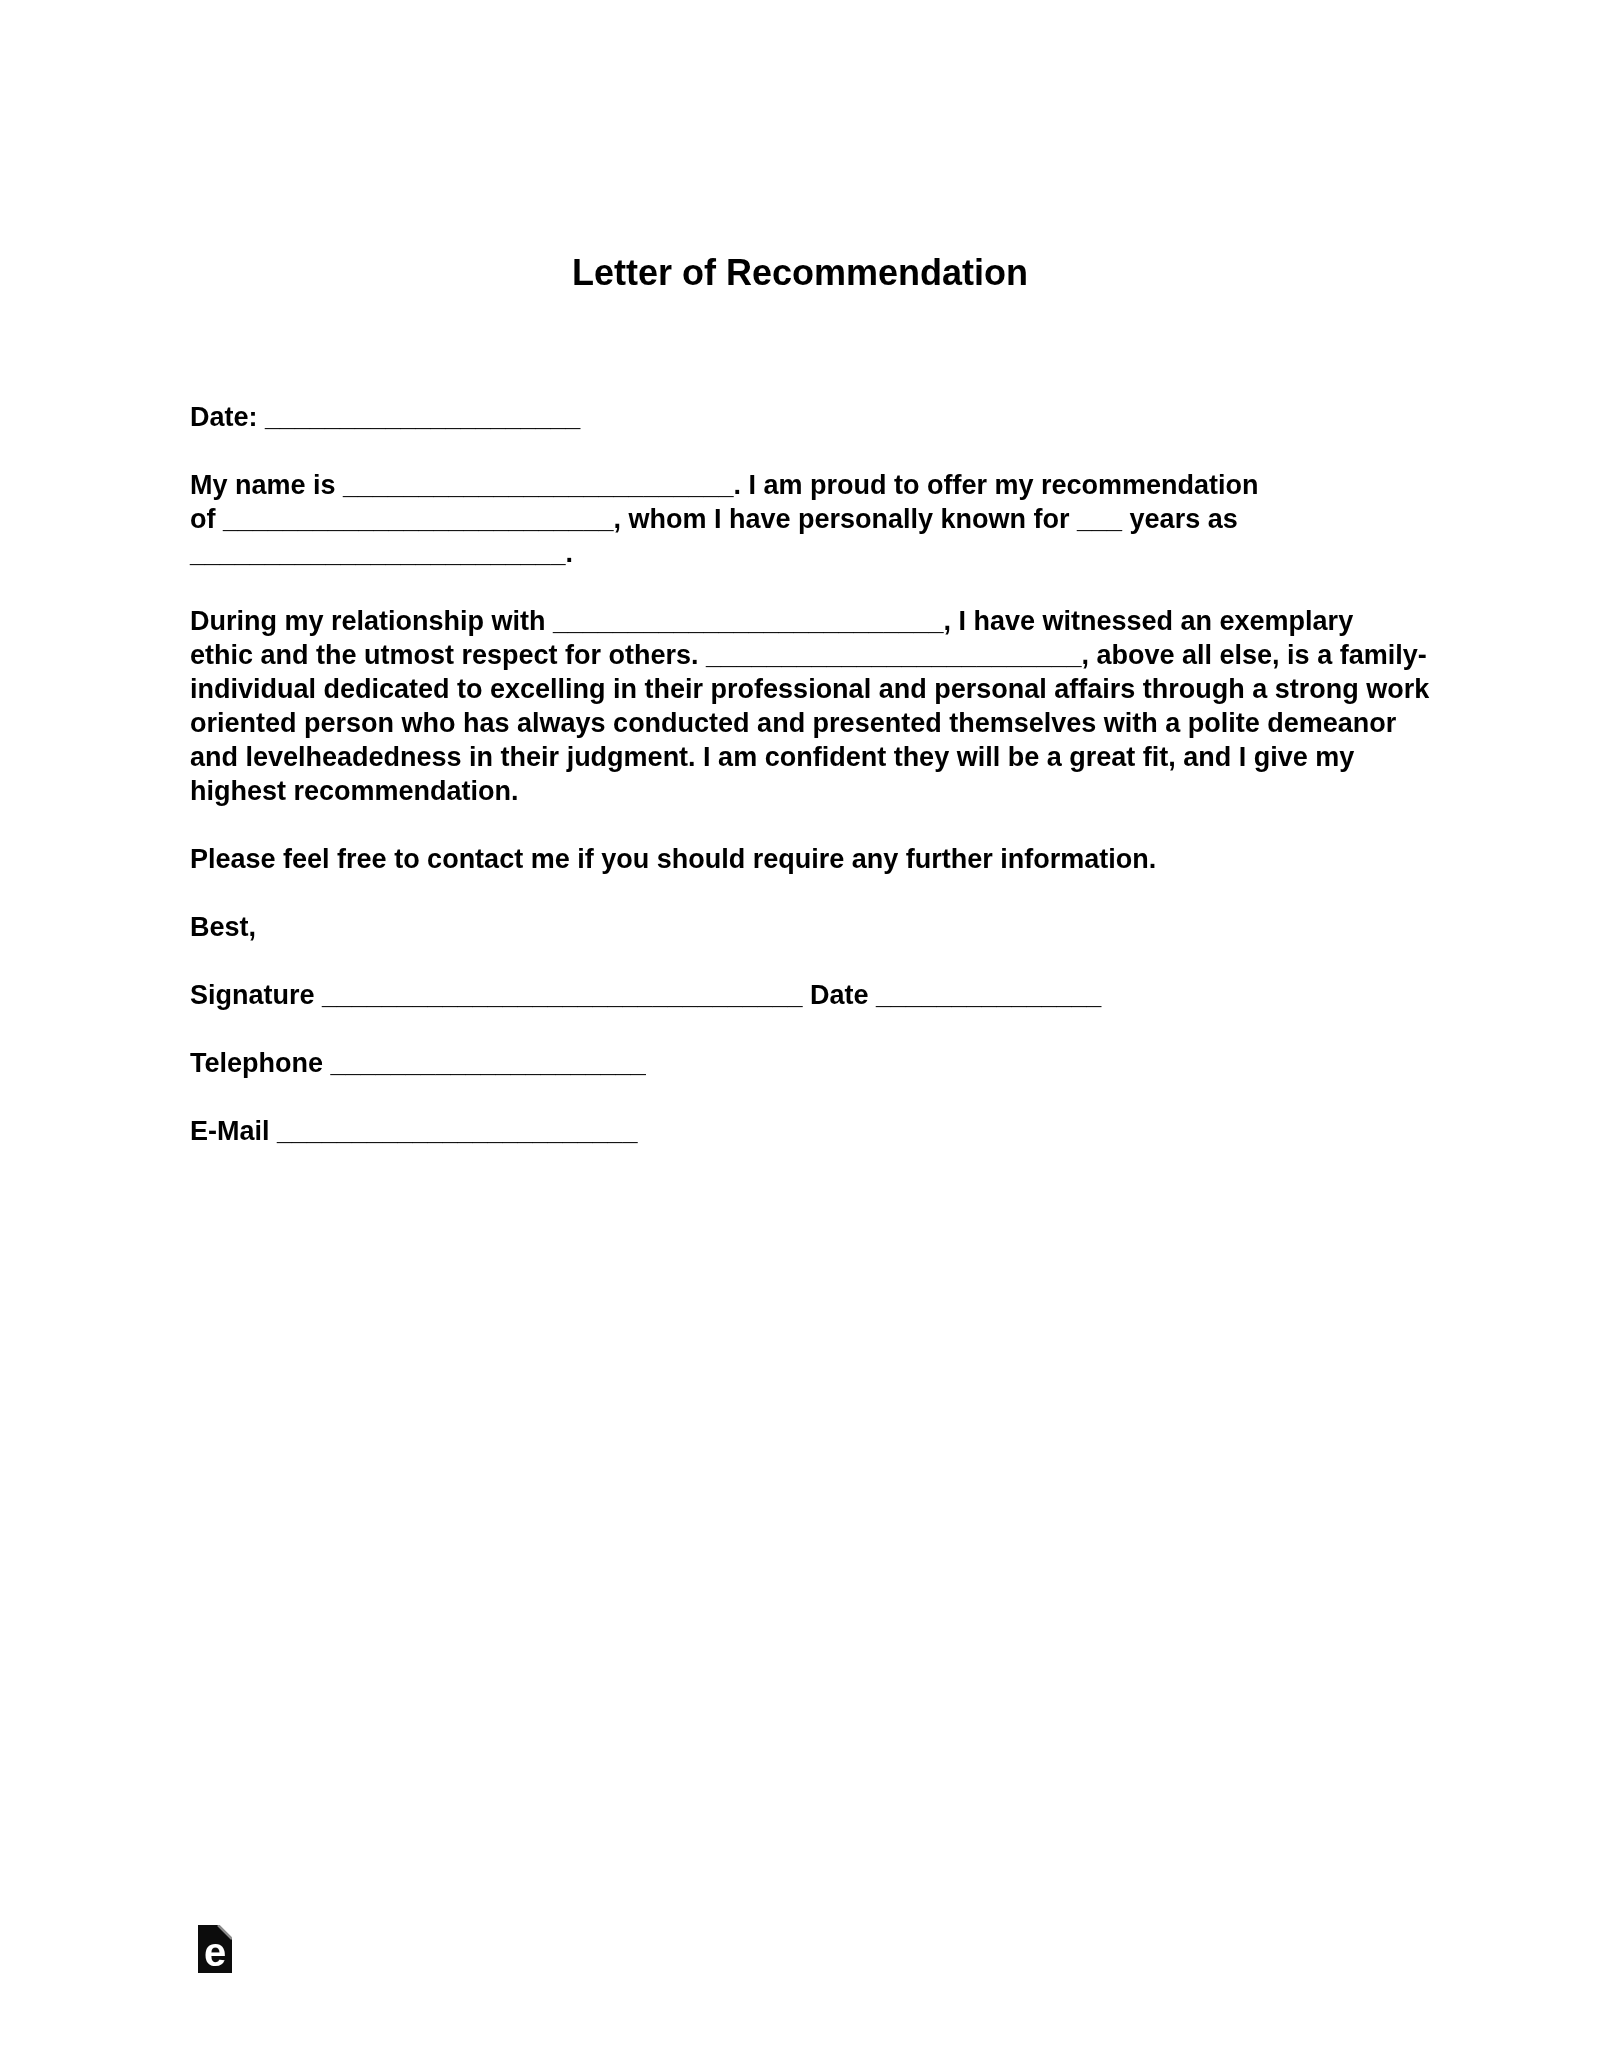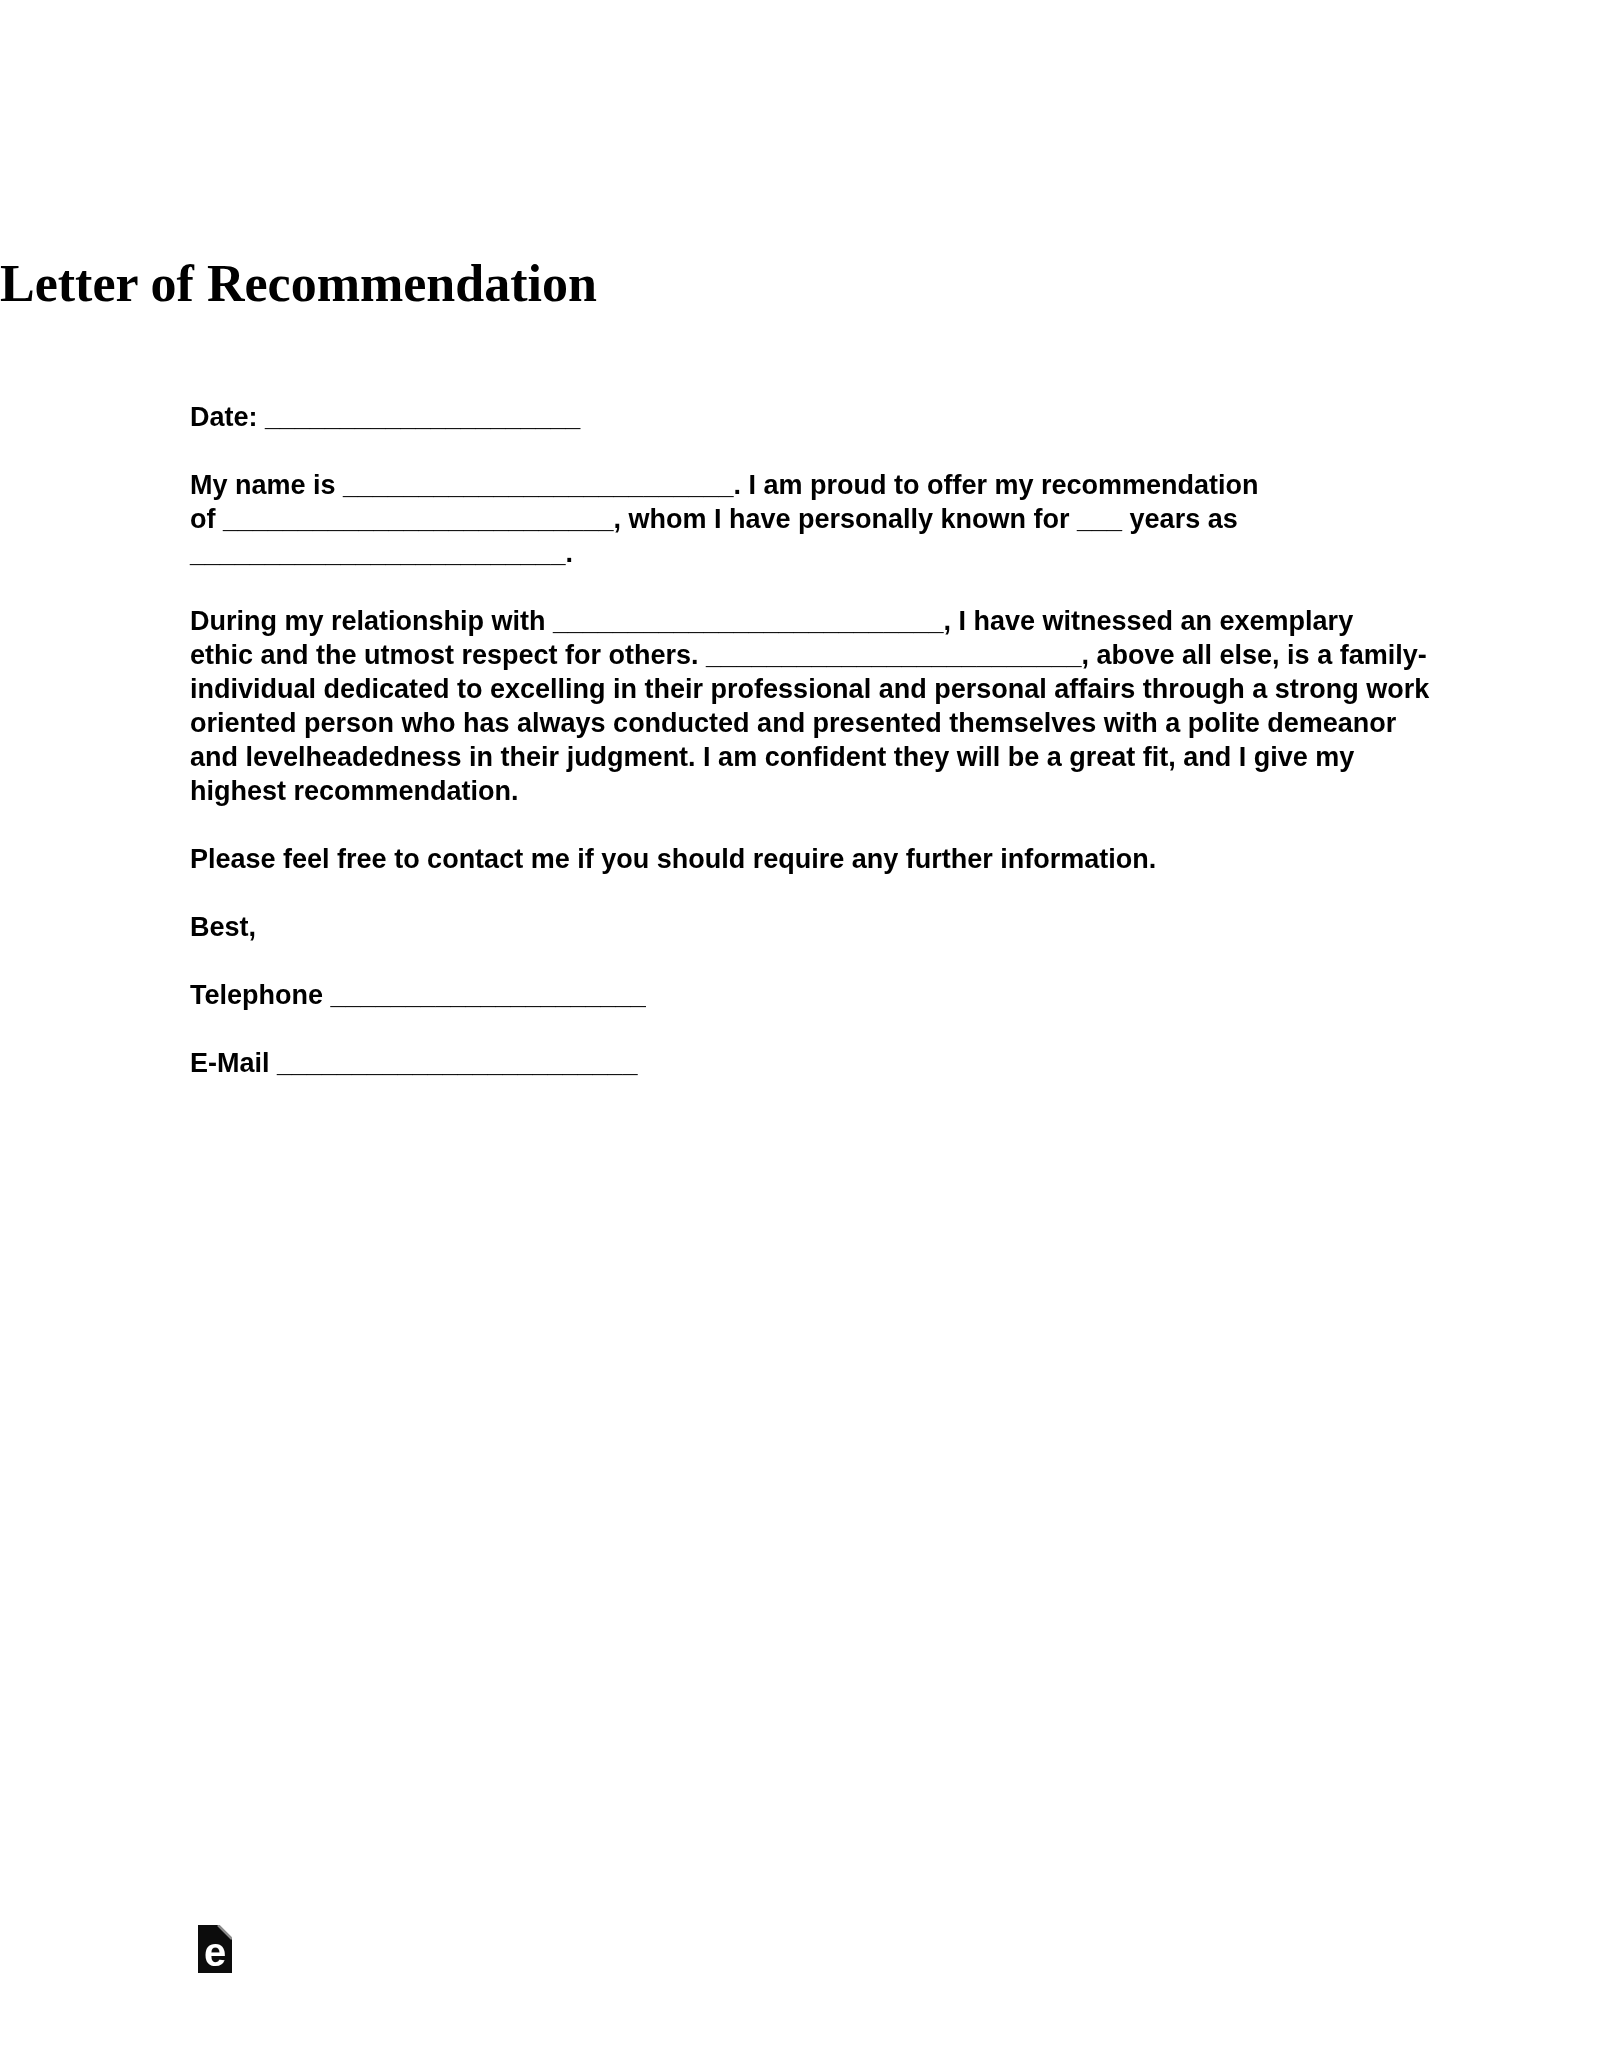--- a/index.html
+++ b/index.html
@@ -14,26 +14,25 @@
     background: #ffffff;
     font-family: "Liberation Sans", "DejaVu Sans", sans-serif;
     color: #000000;
     overflow: hidden;
   }
   .doc-title {
     position: absolute;
     top: 217px;
     left: 0;
     width: 100%;
-    text-align: left;
-    font-size: 52px;
+    text-align: center;
+    font-size: 36px;
     line-height: 64px;
     font-weight: bold;
     letter-spacing: 0;
-    font-family: Liberation Serif, serif;
   }
   .letter-body {
     position: absolute;
     left: 190px;
     top: 400px;
     width: 1260px;
     font-size: 27px;
     line-height: 34px;
   }
   .line {
@@ -84,20 +83,21 @@
     <div class="line"><span>ethic and the utmost respect for others. </span><span class="blank">_________________________</span><span>, above all else, is a family-</span></div>
     <div class="line">individual dedicated to excelling in their professional and personal affairs through a strong work</div>
     <div class="line">oriented person who has always conducted and presented themselves with a polite demeanor</div>
     <div class="line">and levelheadedness in their judgment. I am confident they will be a great fit, and I give my</div>
     <div class="line">highest recommendation.</div>
 
     <div class="line gap1">Please feel free to contact me if you should require any further information.</div>
 
     <div class="line gap1">Best,</div>
 
+    <div class="line gap1"><span>Signature </span><span class="blank">________________________________</span><span> Date </span><span class="blank">_______________</span></div>
 
     <div class="line gap1"><span>Telephone </span><span class="blank">_____________________</span></div>
 
     <div class="line gap1"><span>E-Mail </span><span class="blank">________________________</span></div>
 
   </div>
 
   <div class="logo">
     <svg width="34" height="48" viewBox="0 0 34 48">
       <path d="M0 0 H20 L34 14 V48 H0 Z" fill="#0c0c0c"></path>

